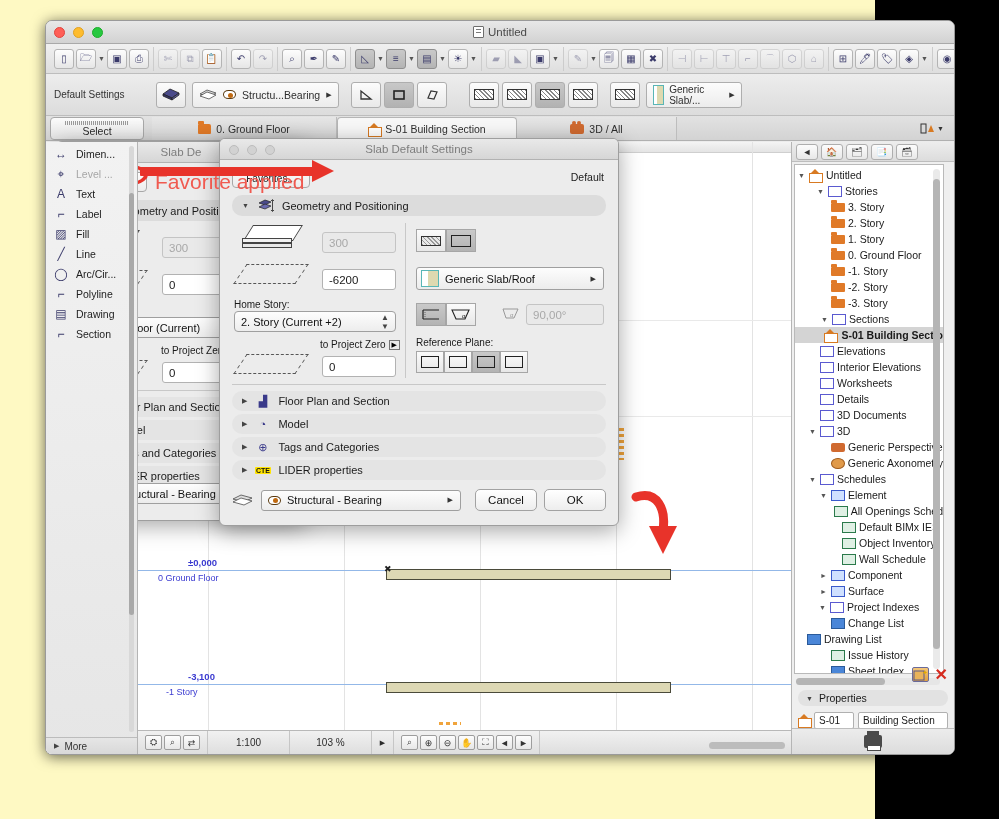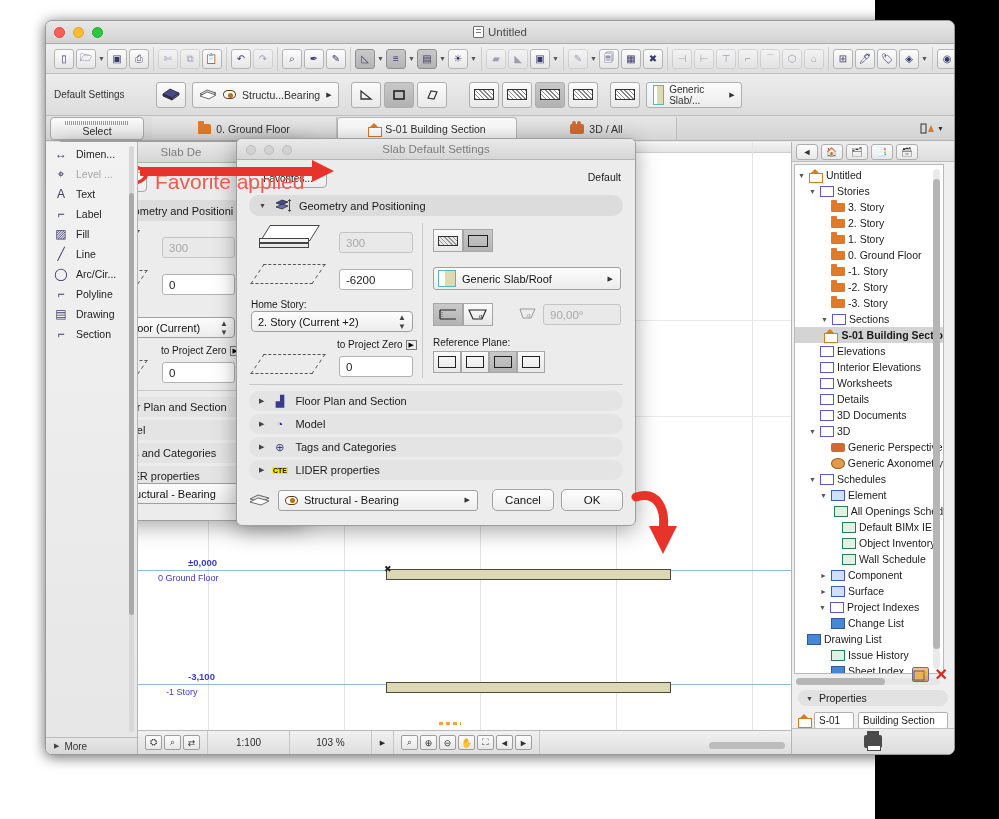--- a/index.html
+++ b/index.html
@@ -3,21 +3,21 @@
 <meta charset="utf-8">
 <style>
   * { box-sizing: border-box; }
   html, body {
     margin: 0; padding: 0;
     width: 999px; height: 819px;
     background: #000;
     font-family: "Liberation Sans", sans-serif;
     overflow: hidden;
   }
-  #root { position: relative; width: 875px; height: 819px; background:#ffffff;text-decoration:underline; }
+  #root { position: relative; width: 875px; height: 819px; background:#fef9c3;text-decoration:underline; }
 
   
   .window {
     position: absolute; left: 45px; top: 20px;
     width: 910px; height: 735px;
     background: #ececec;
     border-radius: 7px;
     box-shadow: 0 2px 14px rgba(0,0,0,.6);
     overflow: hidden;
     border: 1px solid #9a9a9a;
@@ -541,21 +541,21 @@
             <div class="nav-btn">📑</div>
             <div class="nav-btn">🗃</div>
           </div>
         <div class="tree">
           <div id="tree" style="padding-top:2px;">
               <div class="trow" style="padding-left: 2px;">
                 <span class="tw">▼</span>
                 <span class="ti home"></span>
                 <span>Untitled</span>
               </div>
-              <div class="trow" style="padding-left: 13px;">
+              <div class="trow" style="padding-left: 13px; margin-left: 8px;">
                 <span class="tw">▼</span>
                 <span class="ti box"></span>
                 <span>Stories</span>
               </div>
               <div class="trow" style="padding-left: 24px;">
                 <span class="tw"></span>
                 <span class="ti folder"></span>
                 <span>3. Story</span>
               </div>
               <div class="trow" style="padding-left: 24px;">
@@ -826,21 +826,21 @@
             <polygon points="1,9 9,5 19,8 11,12" fill="#fff" stroke="#333" stroke-width="0.7"></polygon>
           </svg>
         <div class="popbar" style="flex:1;">
           <span class="eye"></span>
           <span>Structural - Bearing</span>
           <span class="tri-r">▶</span>
         </div>
       </div>
     </div>
 
-    <div class="dlg" style="left:190px;top:117px;width:400px;height:388px;">
+    <div class="dlg" style="left:173px;top:117px;width:400px;height:388px;">
       <div class="dlg-title">
         <div class="dlg-traffic">
           <div class="dlg-tl"></div>
           <div class="dlg-tl"></div>
           <div class="dlg-tl"></div>
         </div>
         <span>Slab Default Settings</span>
       </div>
 
       <div class="fav-btn" style="position:absolute;left:12px;top:29px;width:78px;">Favorites...</div>

